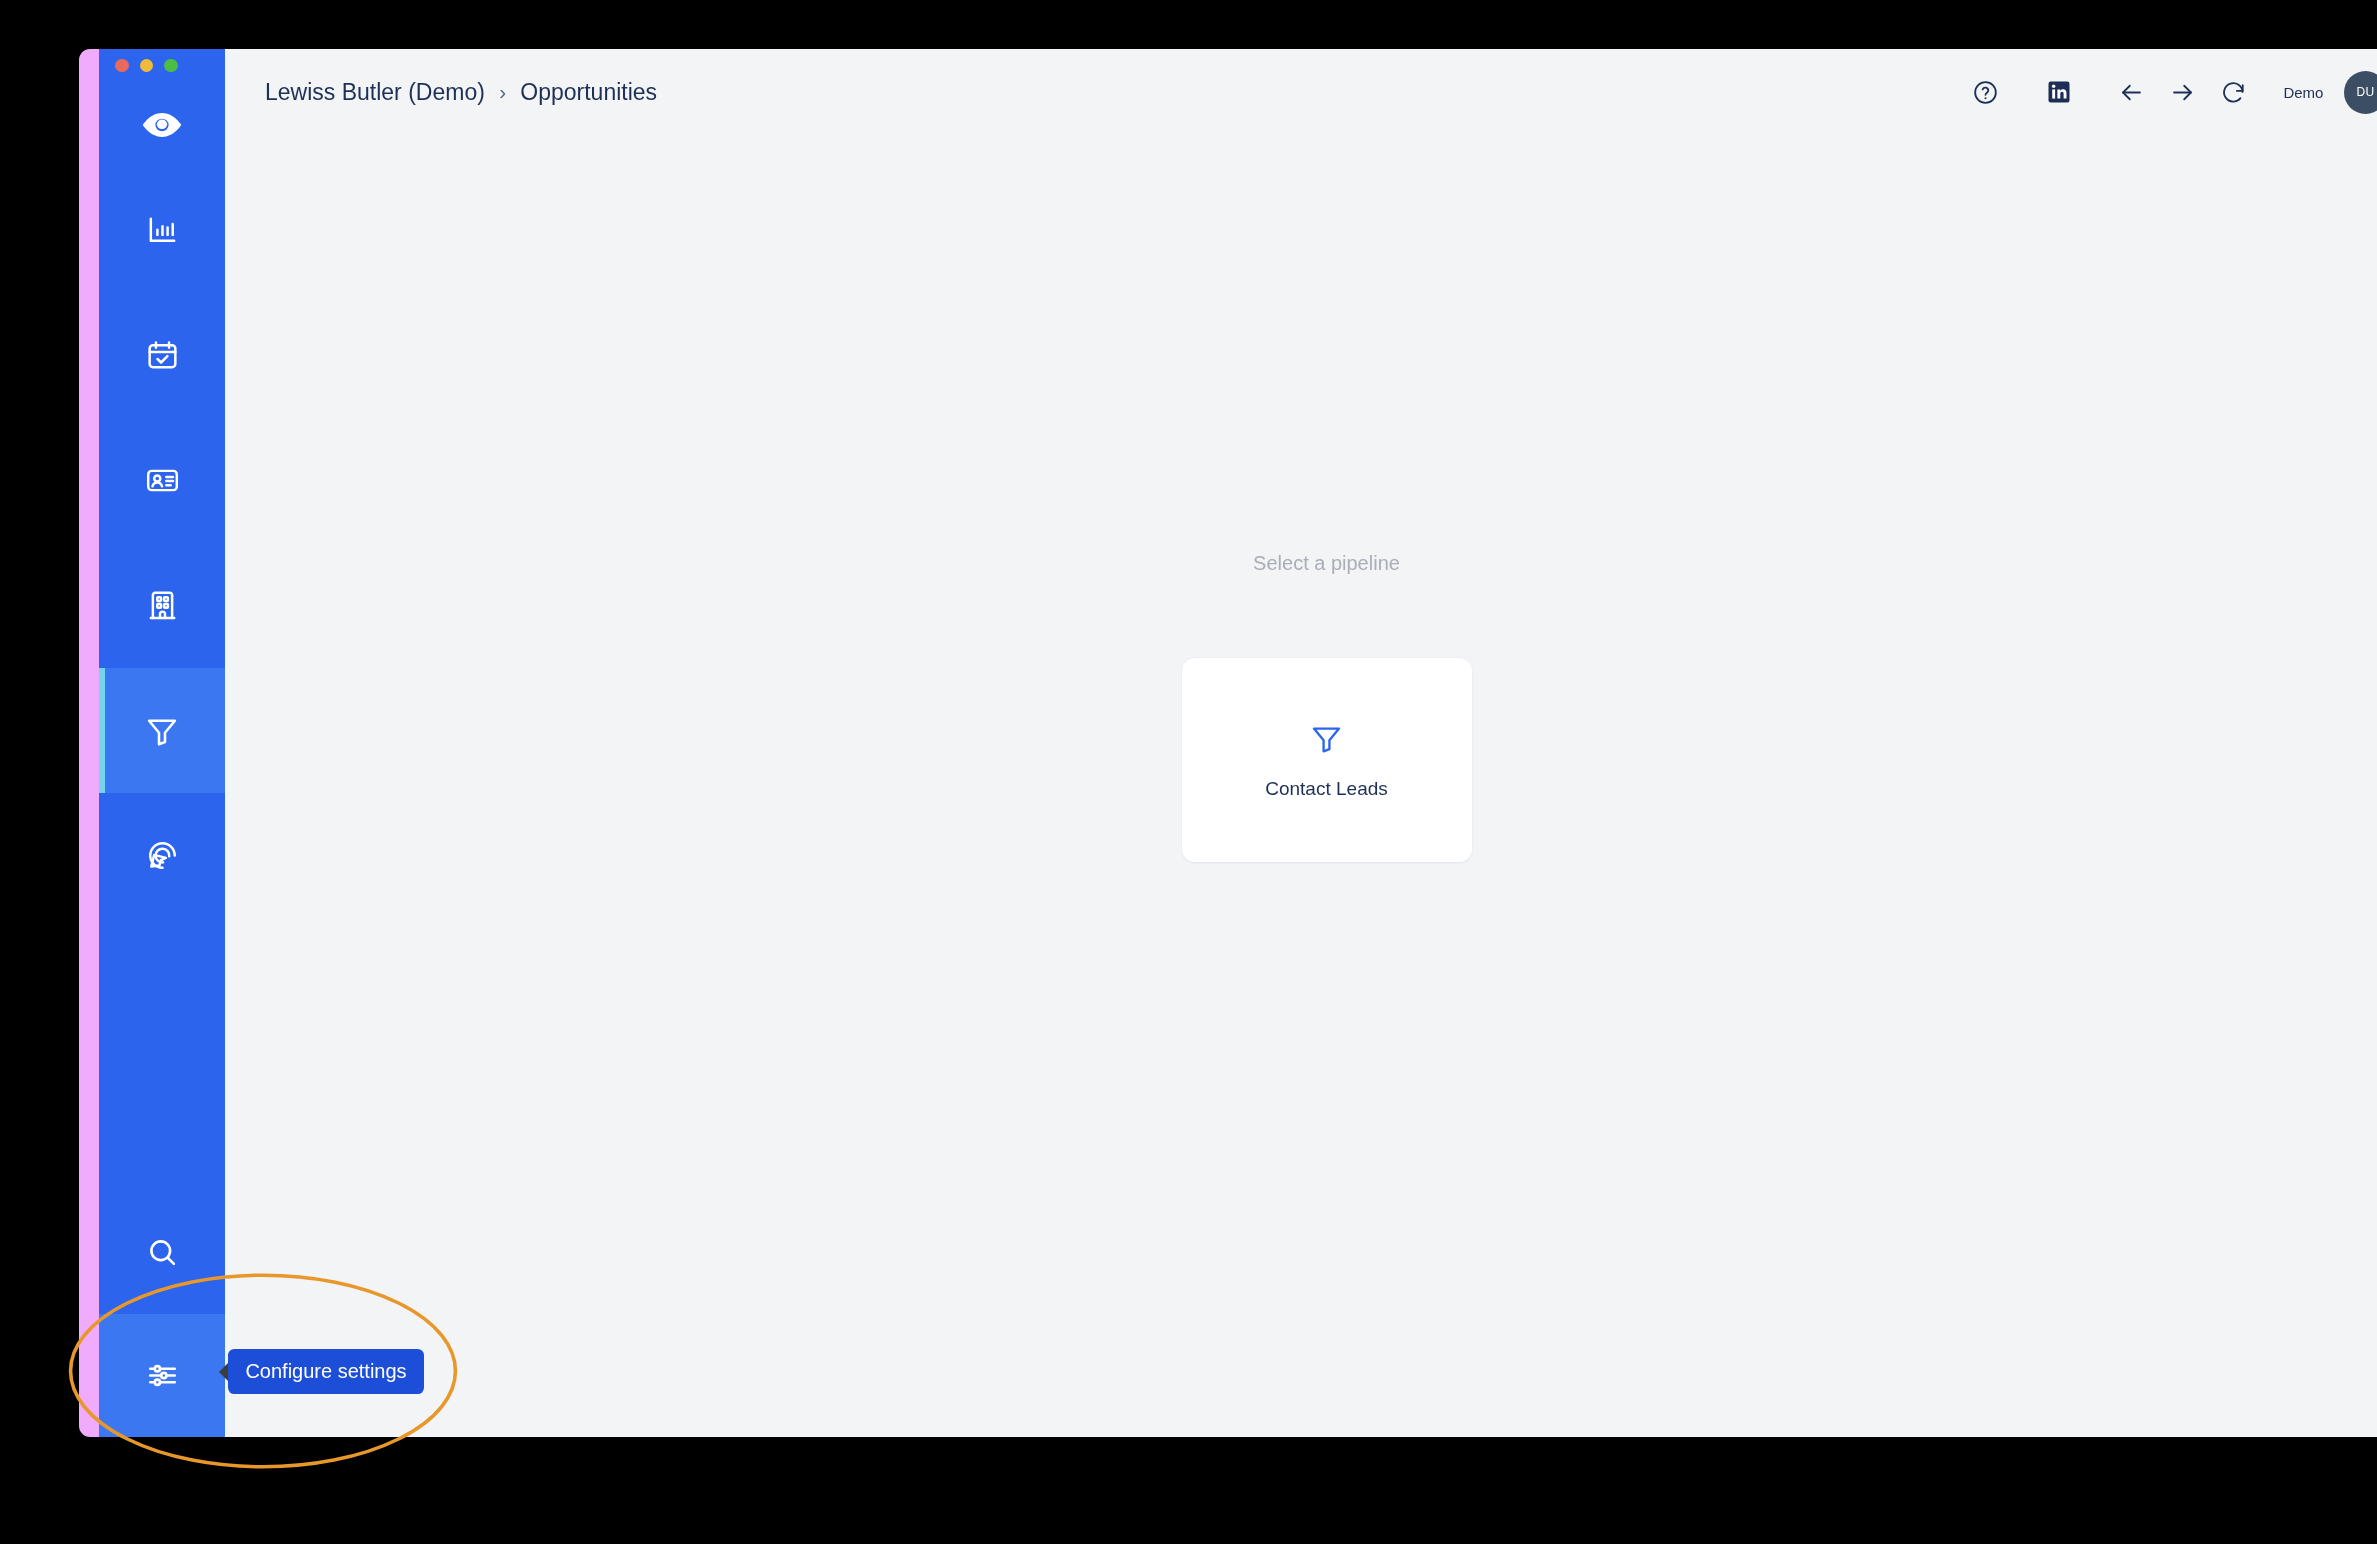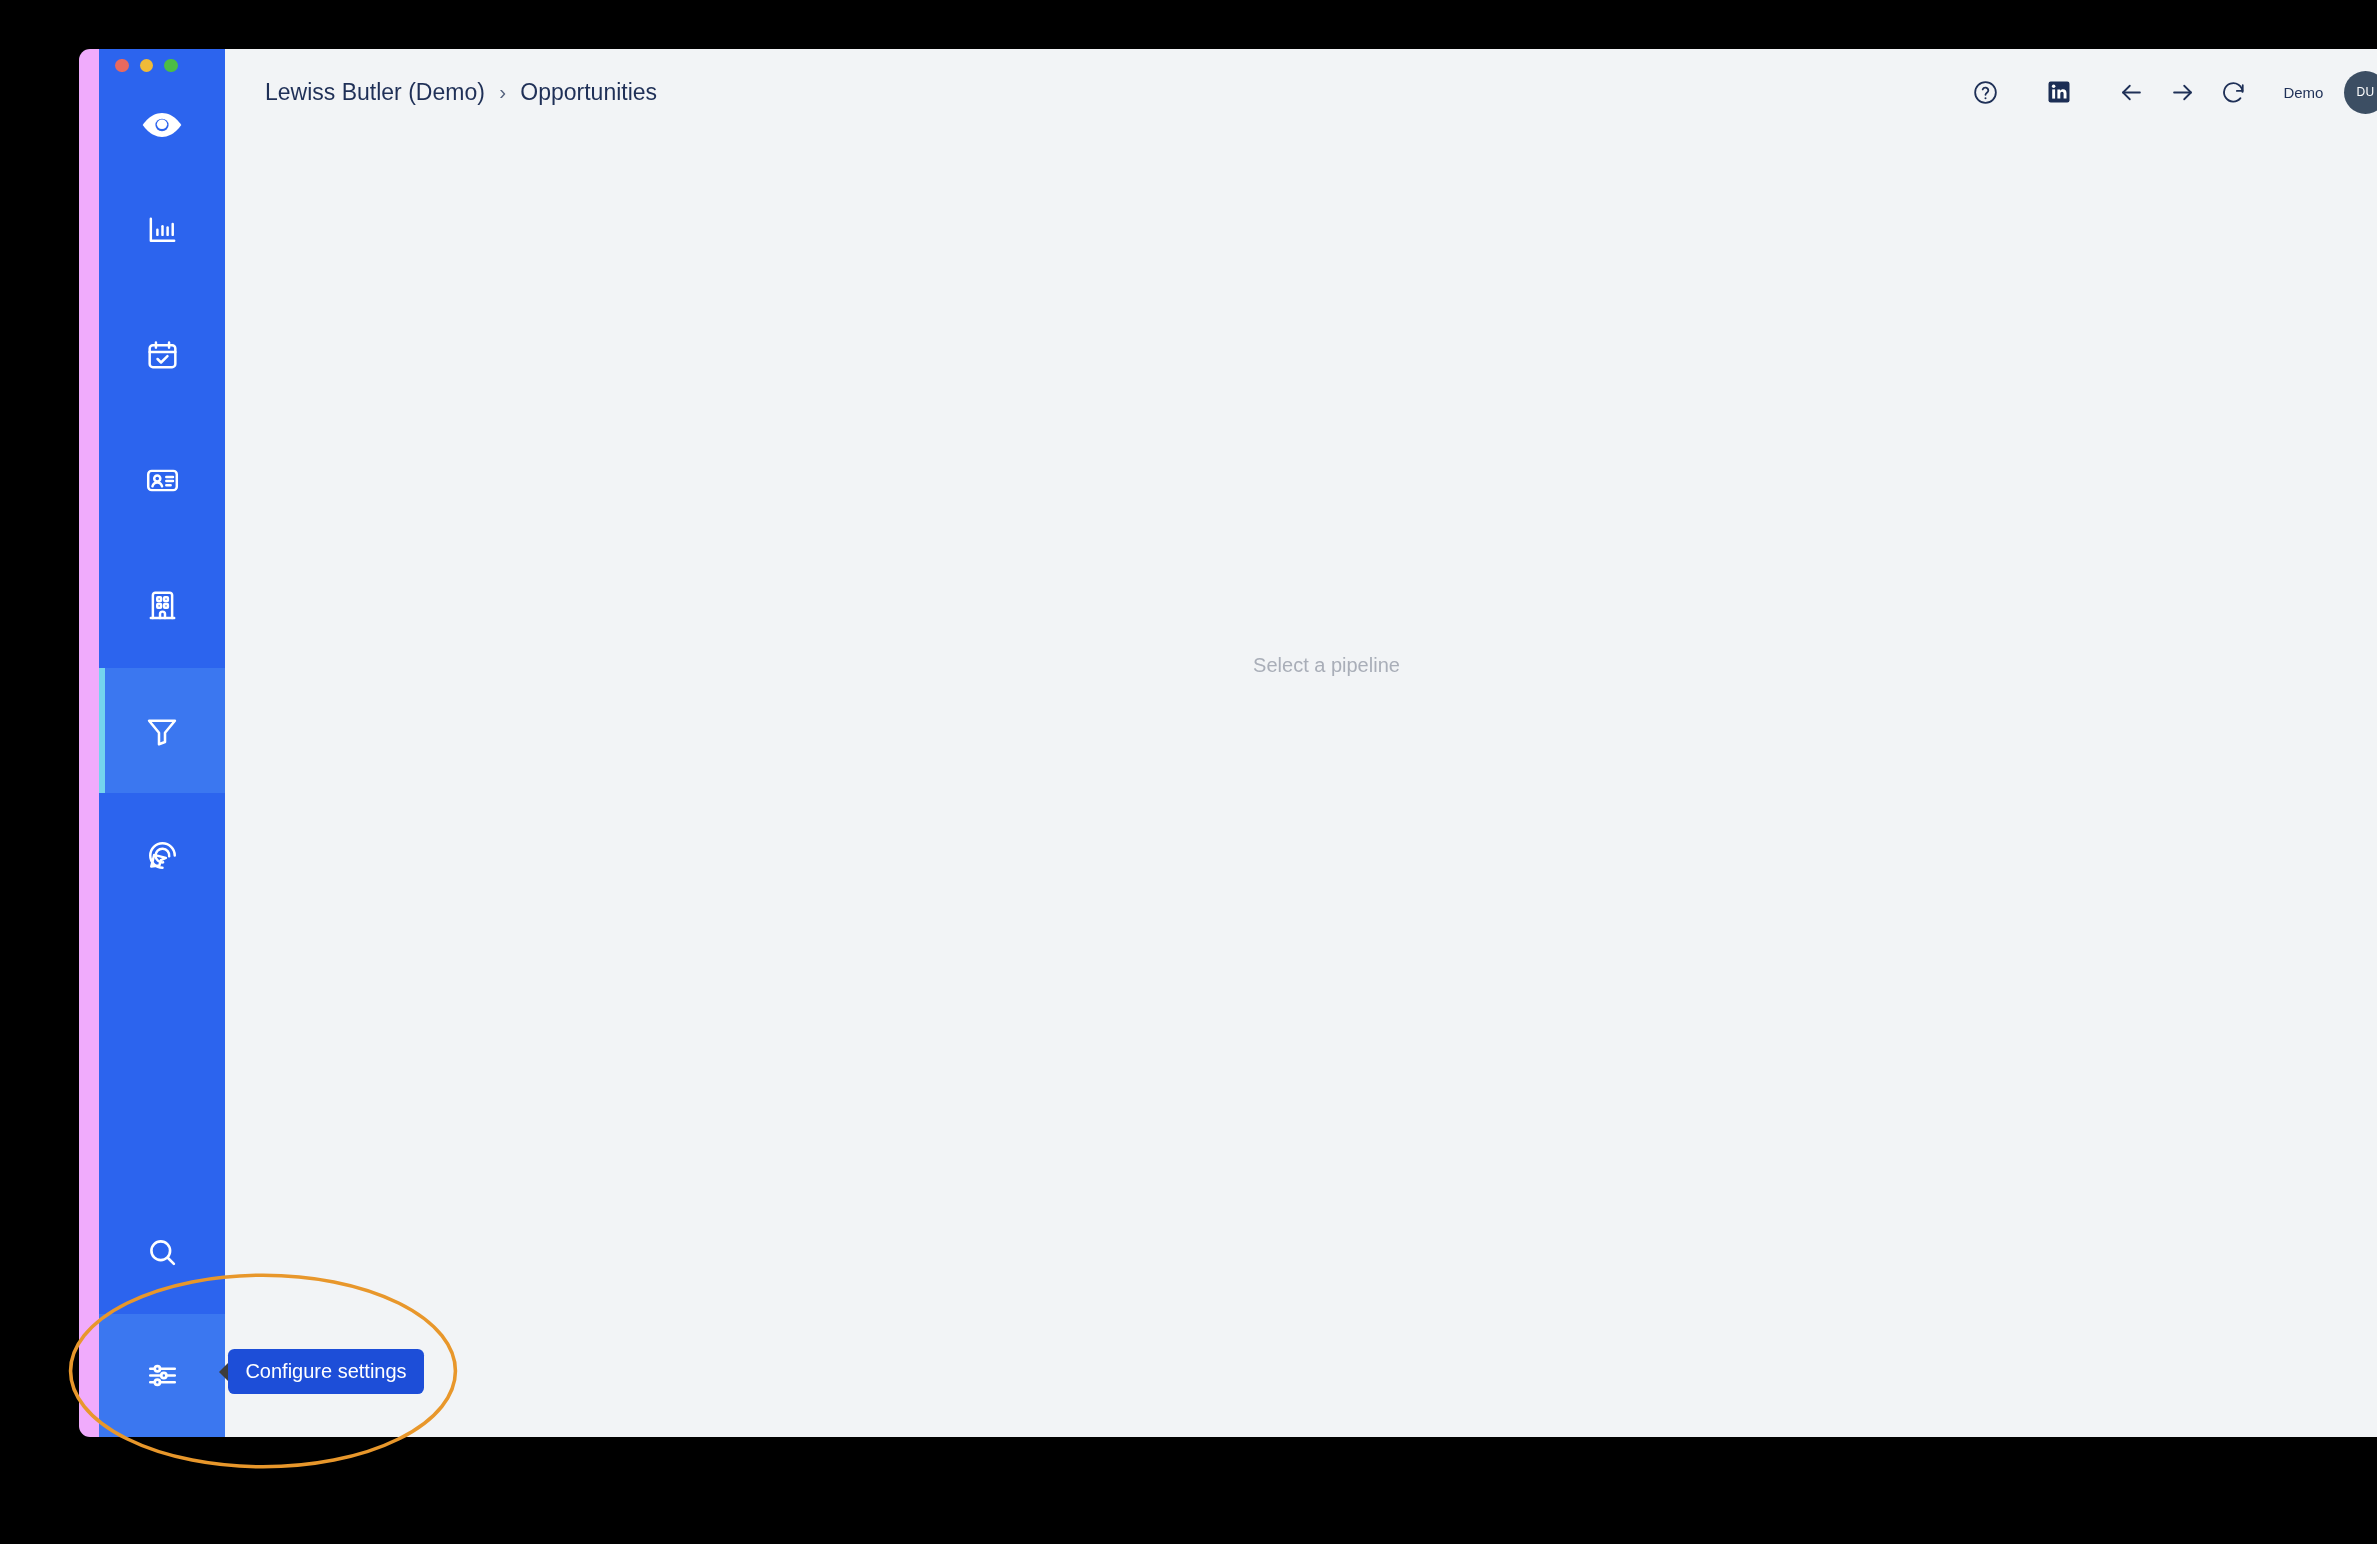--- a/index.html
+++ b/index.html
@@ -378,20 +378,28 @@
 
       </div>
     </header>
 
     <div class="content">
 
       <div class="select-pipeline">Select a pipeline</div>
 
       <div class="card-row">
 
+        <div class="p-card">
+          <span class="card-icon icon">
+            <svg width="35" height="35" viewBox="0 0 24 24" fill="none" stroke="#2c64ee" stroke-width="1.6" stroke-linecap="round" stroke-linejoin="round">
+              <path d="M3.4 5.2h17.2l-6.6 8v6.1l-4 1.5v-7.6z"></path>
+            </svg>
+          </span>
+          <span class="card-label">Contact Leads</span>
+        </div>
 
 
 
 
       </div>
     </div>
 
   </section>
 </div>
 

